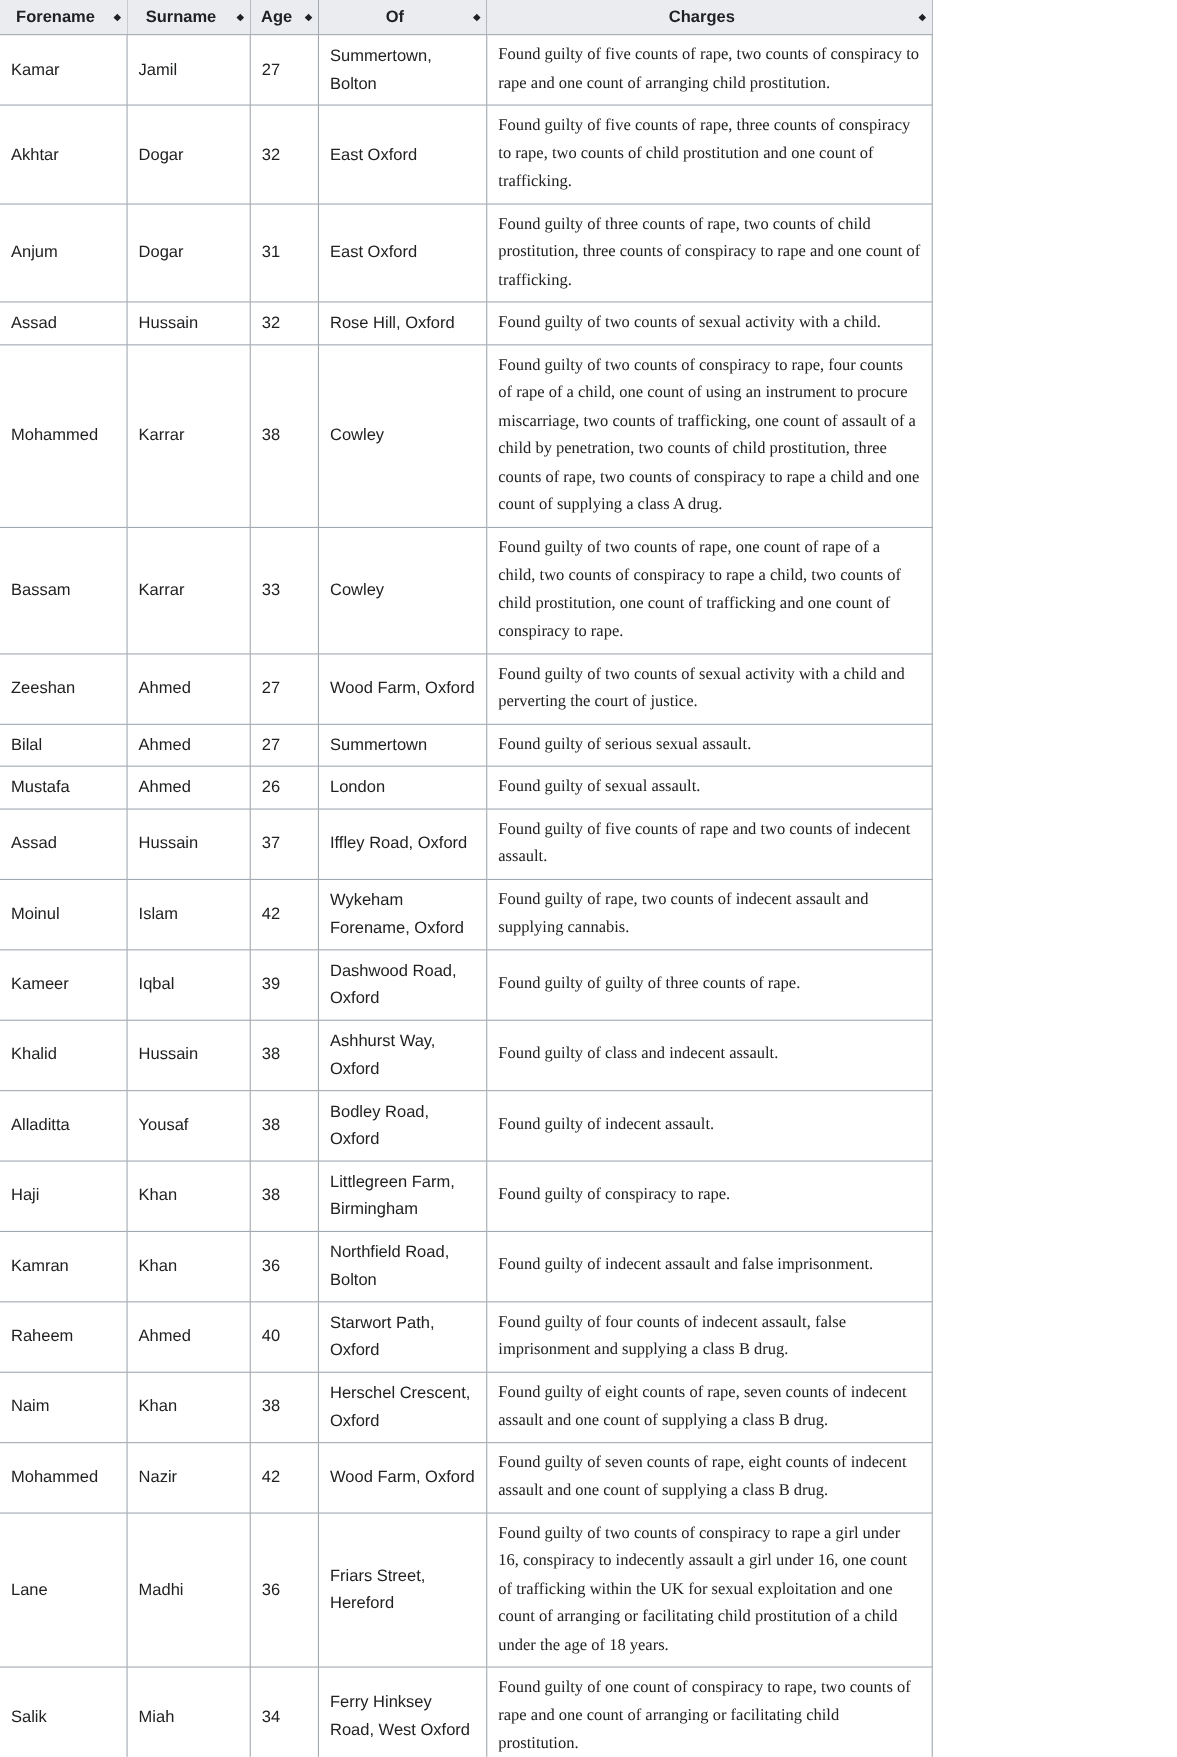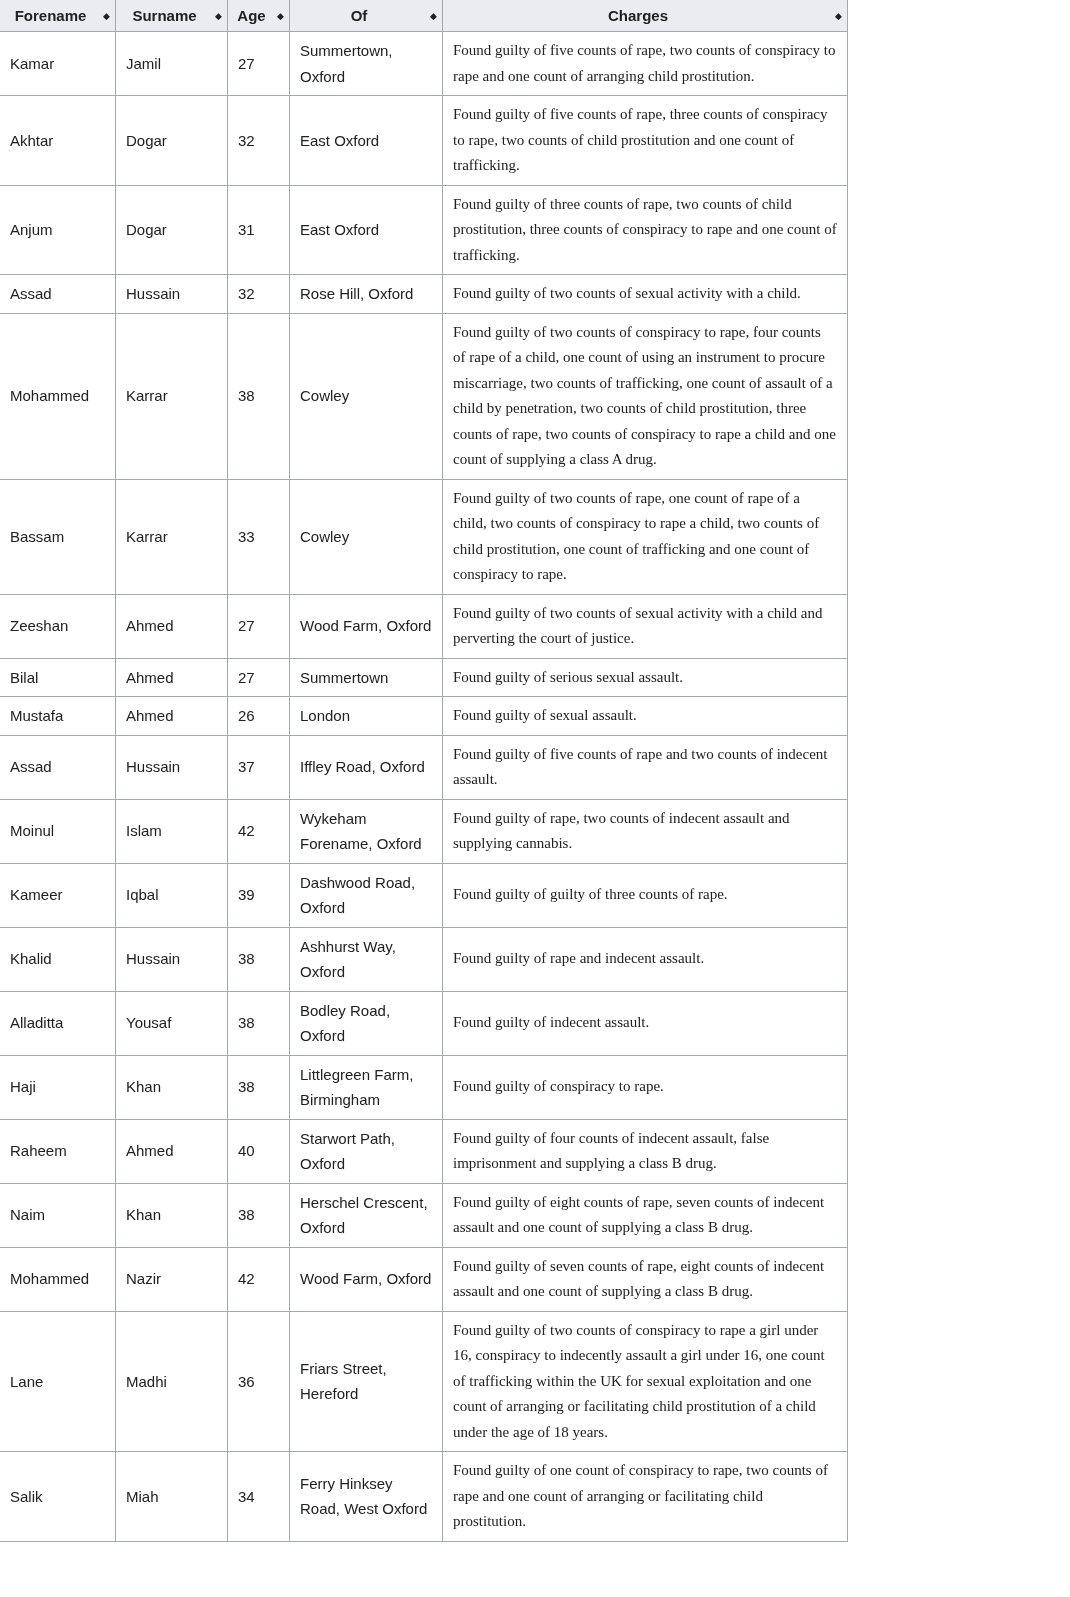--- a/index.html
+++ b/index.html
@@ -71,21 +71,21 @@
         <th><span>Age</span><span class="sort-icon">◆</span></th>
         <th><span>Of</span><span class="sort-icon">◆</span></th>
         <th><span>Charges</span><span class="sort-icon">◆</span></th>
       </tr>
   </thead>
   <tbody>
       <tr>
         <td class="col-forename">Kamar</td>
         <td class="col-surname">Jamil</td>
         <td class="col-age">27</td>
-        <td class="col-of">Summertown, Oxford</td>
+        <td class="col-of">Summertown, Bolton</td>
         <td class="col-charges">Found guilty of five counts of rape, two counts of conspiracy to rape and one count of arranging child prostitution.</td>
       </tr>
       <tr>
         <td class="col-forename">Akhtar</td>
         <td class="col-surname">Dogar</td>
         <td class="col-age">32</td>
         <td class="col-of">East Oxford</td>
         <td class="col-charges">Found guilty of five counts of rape, three counts of conspiracy to rape, two counts of child prostitution and one count of trafficking.</td>
       </tr>
       <tr>
@@ -156,35 +156,42 @@
         <td class="col-surname">Iqbal</td>
         <td class="col-age">39</td>
         <td class="col-of">Dashwood Road, Oxford</td>
         <td class="col-charges">Found guilty of guilty of three counts of rape.</td>
       </tr>
       <tr>
         <td class="col-forename">Khalid</td>
         <td class="col-surname">Hussain</td>
         <td class="col-age">38</td>
         <td class="col-of">Ashhurst Way, Oxford</td>
-        <td class="col-charges">Found guilty of rape and indecent assault.</td>
+        <td class="col-charges">Found guilty of class and indecent assault.</td>
       </tr>
       <tr>
         <td class="col-forename">Alladitta</td>
         <td class="col-surname">Yousaf</td>
         <td class="col-age">38</td>
         <td class="col-of">Bodley Road, Oxford</td>
         <td class="col-charges">Found guilty of indecent assault.</td>
       </tr>
       <tr>
         <td class="col-forename">Haji</td>
         <td class="col-surname">Khan</td>
         <td class="col-age">38</td>
         <td class="col-of">Littlegreen Farm, Birmingham</td>
         <td class="col-charges">Found guilty of conspiracy to rape.</td>
+      </tr>
+      <tr>
+        <td class="col-forename">Kamran</td>
+        <td class="col-surname">Khan</td>
+        <td class="col-age">36</td>
+        <td class="col-of">Northfield Road, Bolton</td>
+        <td class="col-charges">Found guilty of indecent assault and false imprisonment.</td>
       </tr>
       <tr>
         <td class="col-forename">Raheem</td>
         <td class="col-surname">Ahmed</td>
         <td class="col-age">40</td>
         <td class="col-of">Starwort Path, Oxford</td>
         <td class="col-charges">Found guilty of four counts of indecent assault, false imprisonment and supplying a class B drug.</td>
       </tr>
       <tr>
         <td class="col-forename">Naim</td>

